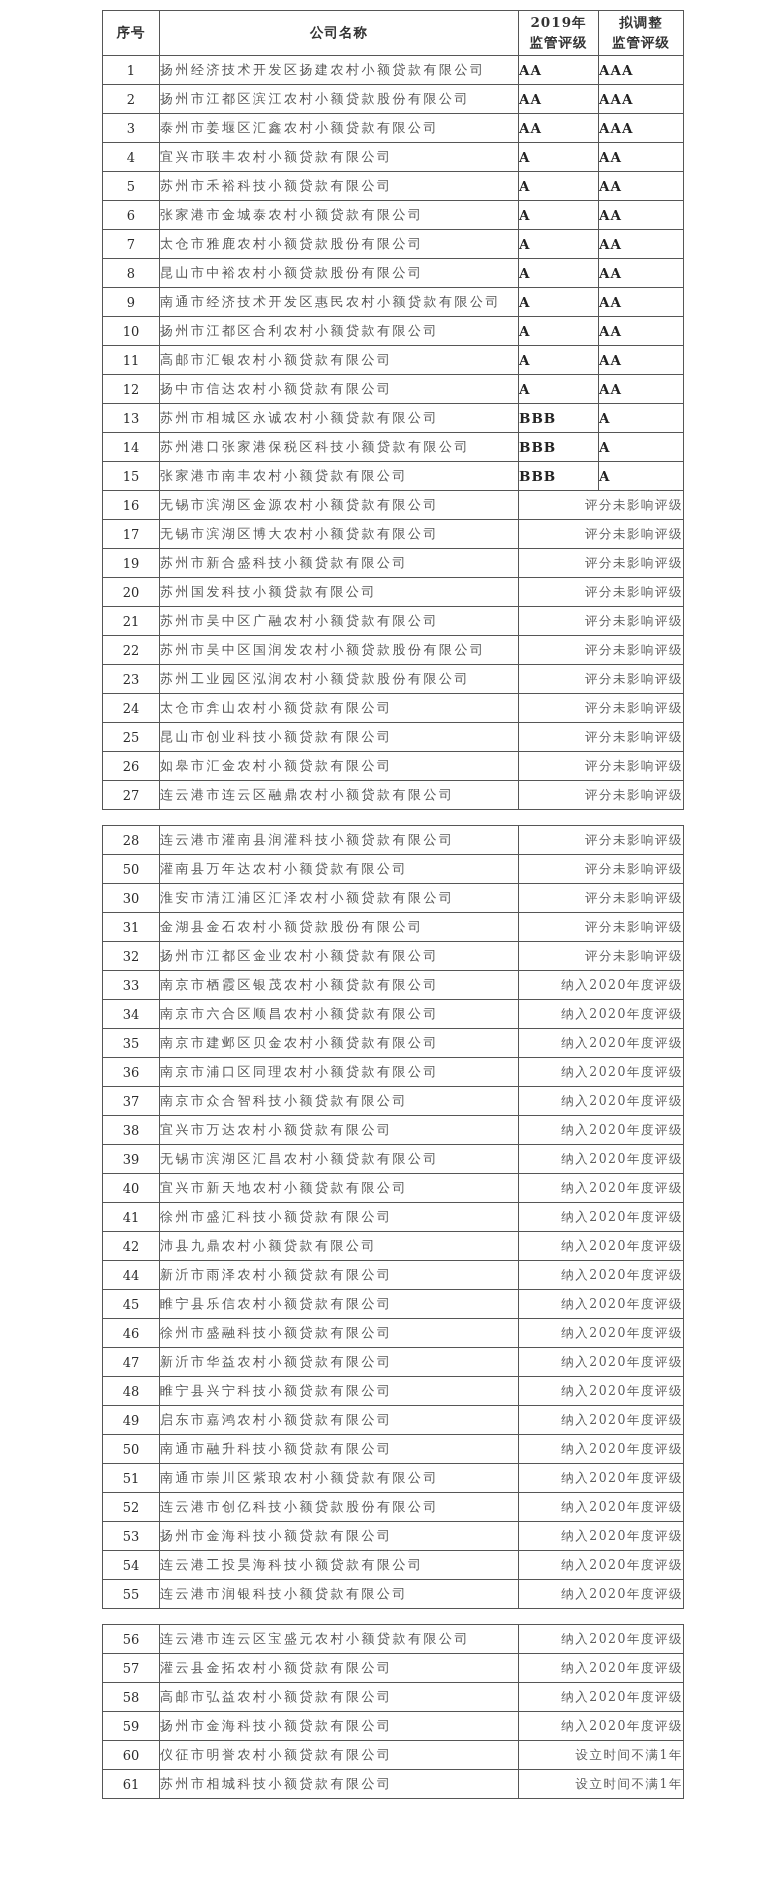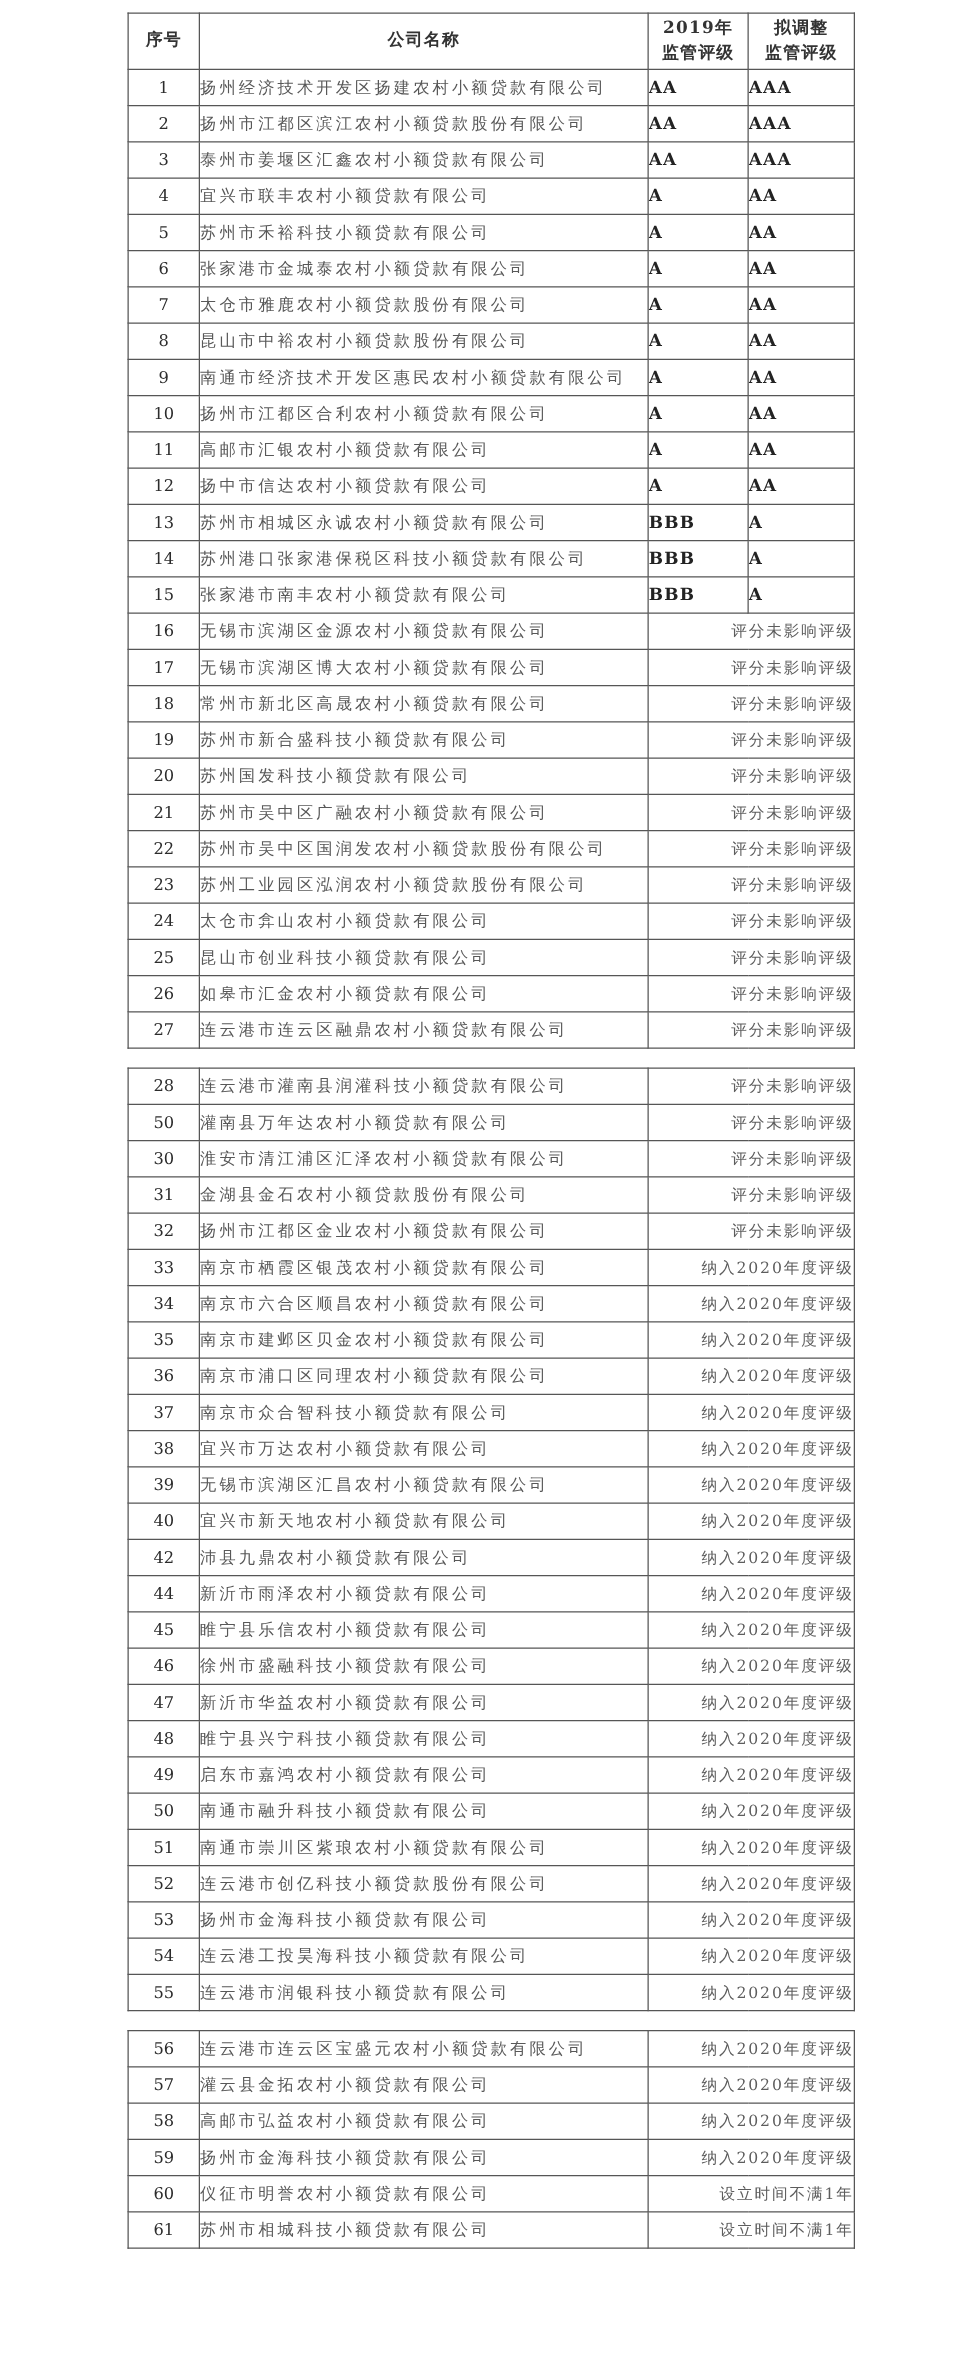--- a/index.html
+++ b/index.html
@@ -184,25 +184,20 @@
             <td class="cell-index">16</td>
             <td class="cell-company">无锡市滨湖区金源农村小额贷款有限公司</td>
             <td class="cell-span" colspan="2">评分未影响评级</td>
           </tr>
           <tr>
             <td class="cell-index">17</td>
             <td class="cell-company">无锡市滨湖区博大农村小额贷款有限公司</td>
             <td class="cell-span" colspan="2">评分未影响评级</td>
           </tr>
           <tr>
-            <td class="cell-index">18</td>
-            <td class="cell-company">常州市新北区高晟农村小额贷款有限公司</td>
-            <td class="cell-span" colspan="2">评分未影响评级</td>
-          </tr>
-          <tr>
             <td class="cell-index">19</td>
             <td class="cell-company">苏州市新合盛科技小额贷款有限公司</td>
             <td class="cell-span" colspan="2">评分未影响评级</td>
           </tr>
           <tr>
             <td class="cell-index">20</td>
             <td class="cell-company">苏州国发科技小额贷款有限公司</td>
             <td class="cell-span" colspan="2">评分未影响评级</td>
           </tr>
           <tr>
@@ -309,20 +304,25 @@
             <td class="cell-index">39</td>
             <td class="cell-company">无锡市滨湖区汇昌农村小额贷款有限公司</td>
             <td class="cell-span" colspan="2">纳入2020年度评级</td>
           </tr>
           <tr>
             <td class="cell-index">40</td>
             <td class="cell-company">宜兴市新天地农村小额贷款有限公司</td>
             <td class="cell-span" colspan="2">纳入2020年度评级</td>
           </tr>
           <tr>
+            <td class="cell-index">41</td>
+            <td class="cell-company">徐州市盛汇科技小额贷款有限公司</td>
+            <td class="cell-span" colspan="2">纳入2020年度评级</td>
+          </tr>
+          <tr>
             <td class="cell-index">42</td>
             <td class="cell-company">沛县九鼎农村小额贷款有限公司</td>
             <td class="cell-span" colspan="2">纳入2020年度评级</td>
           </tr>
           <tr>
             <td class="cell-index">44</td>
             <td class="cell-company">新沂市雨泽农村小额贷款有限公司</td>
             <td class="cell-span" colspan="2">纳入2020年度评级</td>
           </tr>
           <tr>

